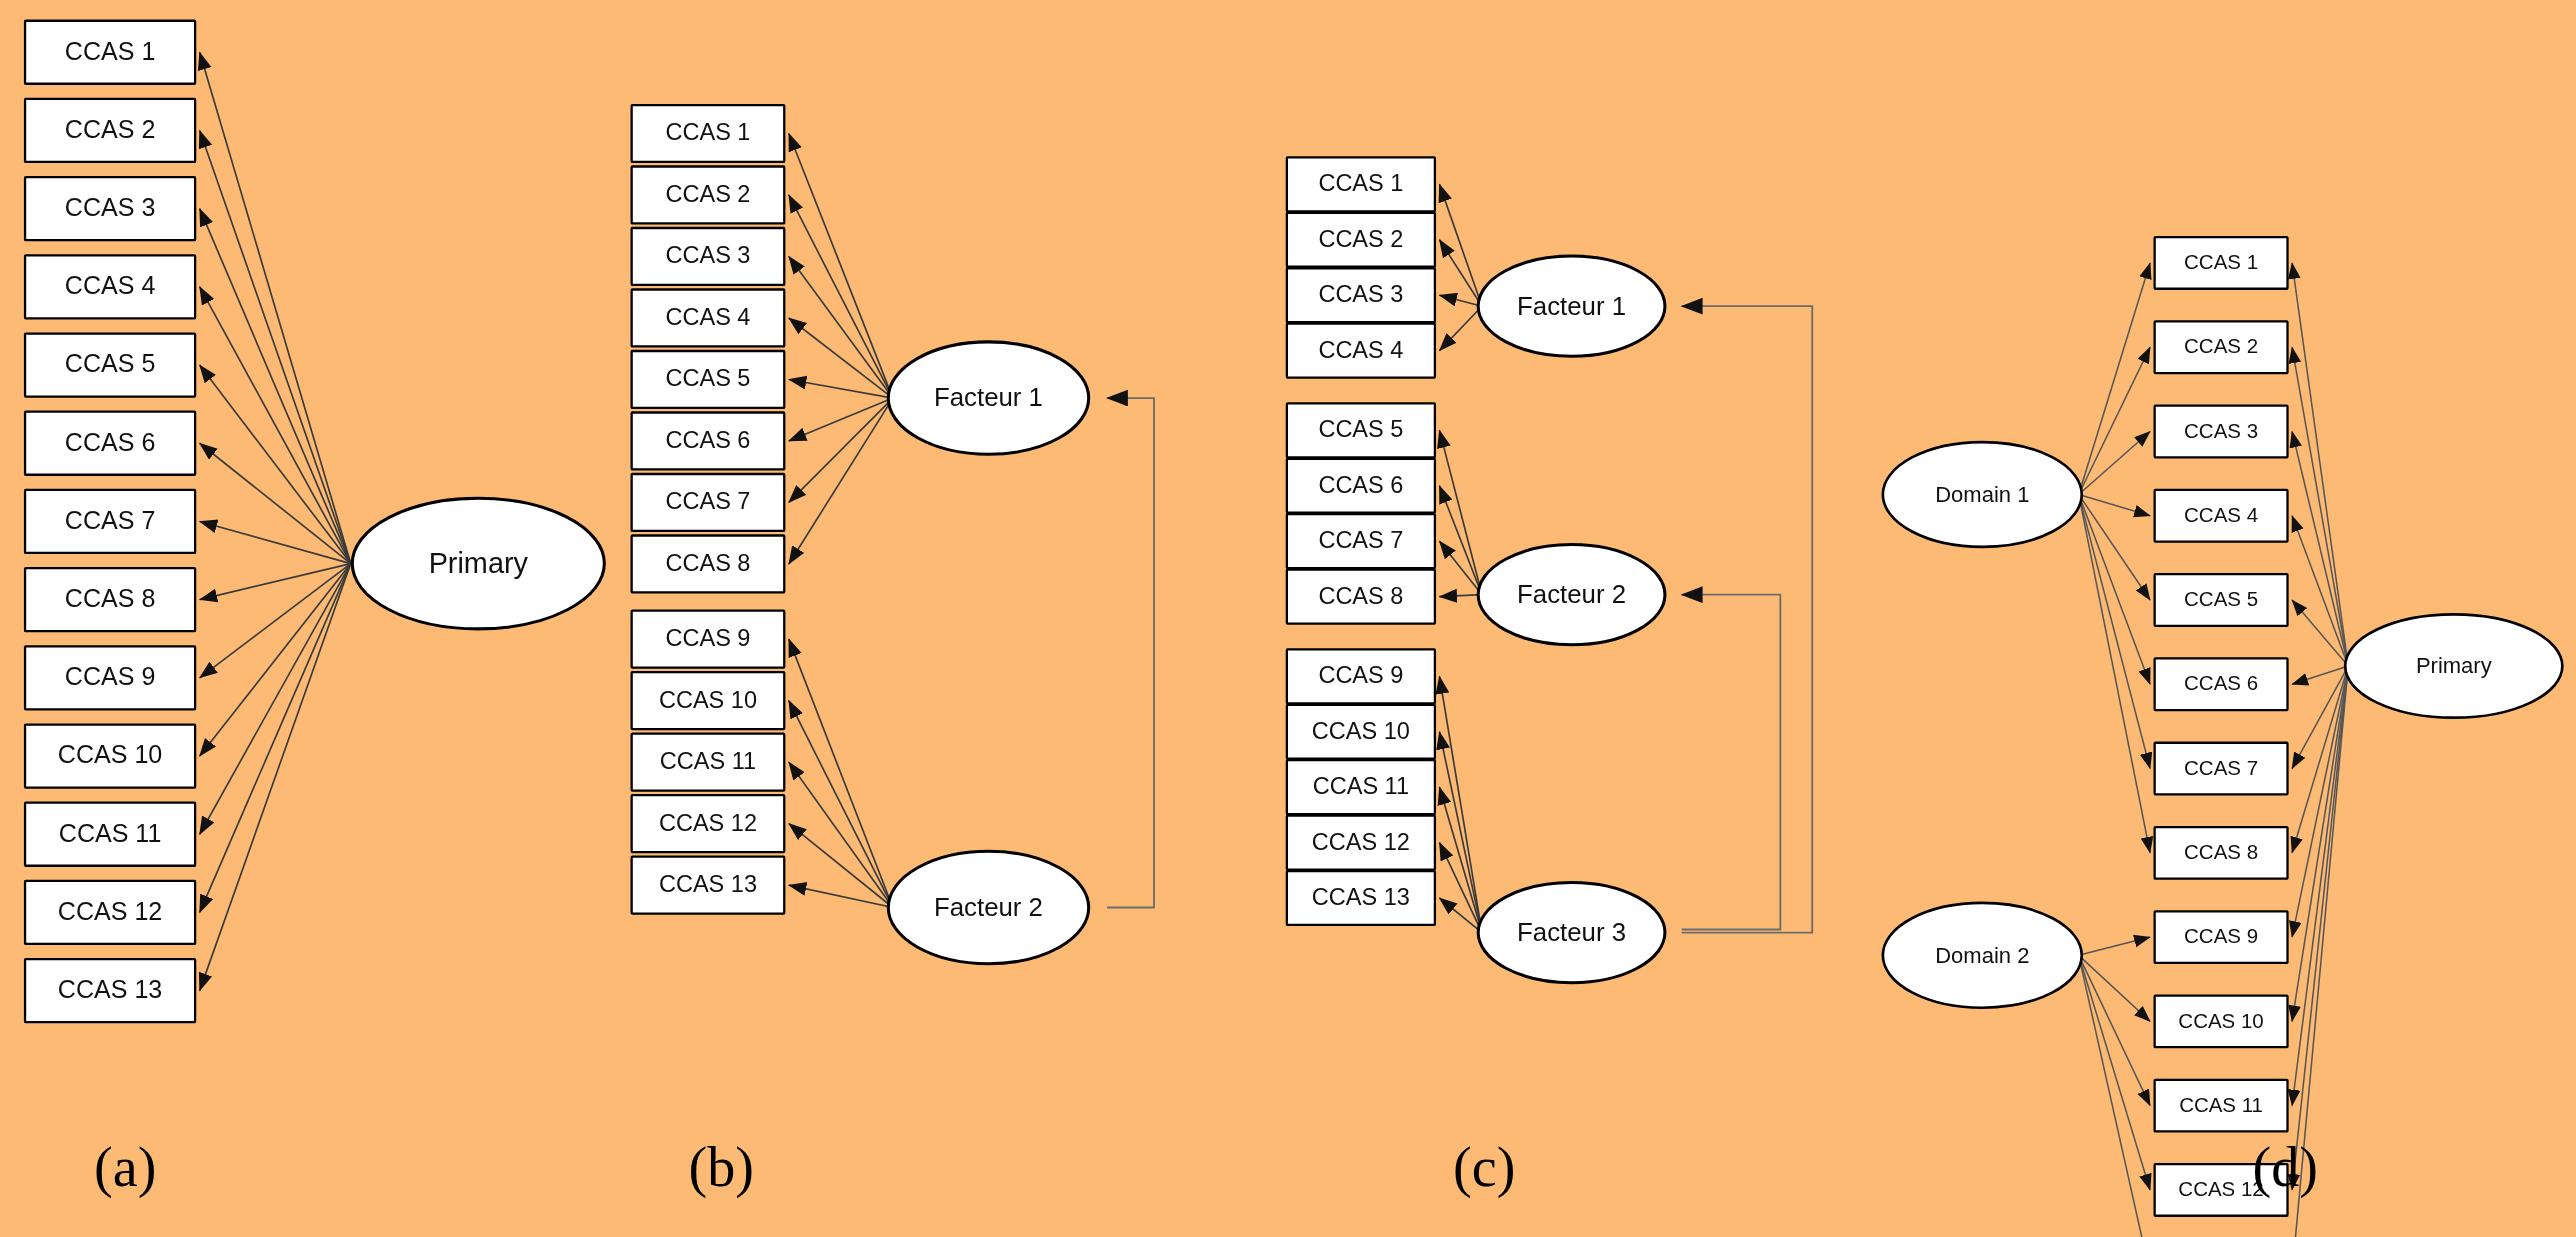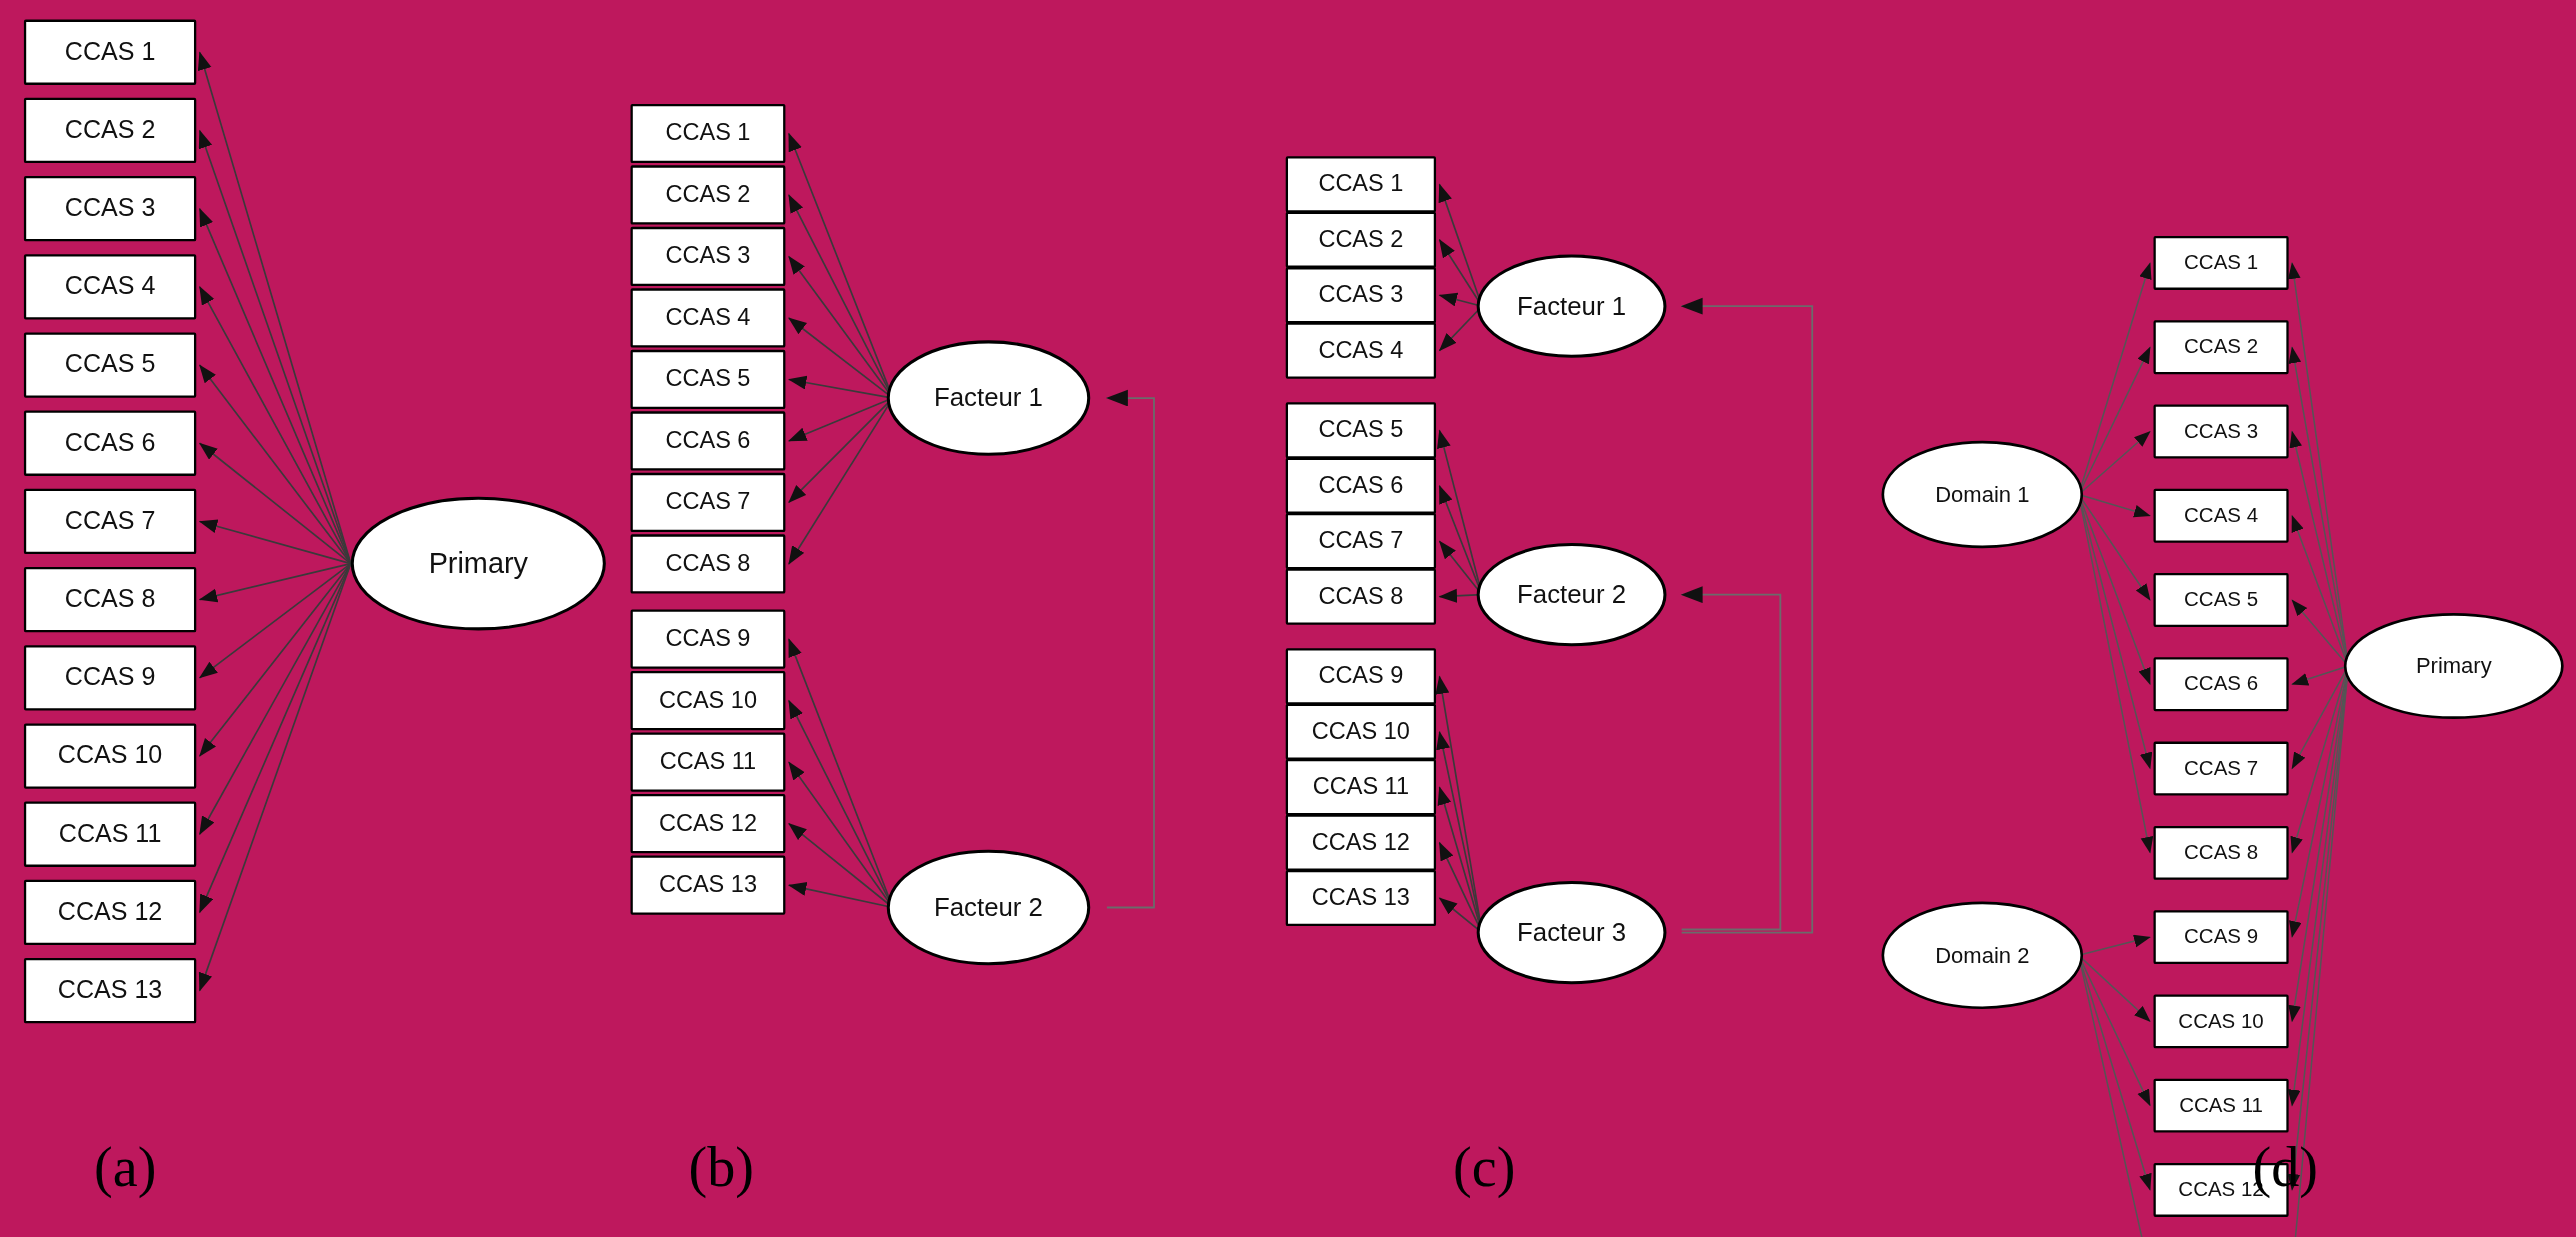--- a/index.html
+++ b/index.html
@@ -1,17 +1,17 @@
 <!DOCTYPE html>
 <html style="font-size:12px"><head>
 <meta charset="utf-8">
 <style>
   html,body{margin:0;padding:0;background:#ffffff;}
   body{font-family:"Liberation Sans", sans-serif;}
-  #figure{position:relative;width:2576px;height:1238px;background:#be185d;overflow:hidden;}
+  #figure{position:relative;width:2576px;height:1238px;background:#fdba74;overflow:hidden;}
   svg{display:block;}
   .node-box{fill:#ffffff;stroke:#000000;stroke-width:3;}
   .node-box-d{fill:#ffffff;stroke:#000000;stroke-width:3;}
   .node-ellipse{fill:#ffffff;stroke:#000000;stroke-width:4;}
   .node-ellipse-d{fill:#ffffff;stroke:#000000;stroke-width:3.5;}
   .edge{stroke:#3a3a3a;stroke-width:2.2;fill:none;}
   .edge-thin{stroke:#555555;stroke-width:2;fill:none;}
   .conn{stroke:#6b6b6b;stroke-width:2.4;fill:none;}
   .box-label{font-family:"Liberation Sans", sans-serif;font-size:33px;fill:#111111;text-anchor:middle;dominant-baseline:middle;}
   .box-label-c{font-size:31px;}

